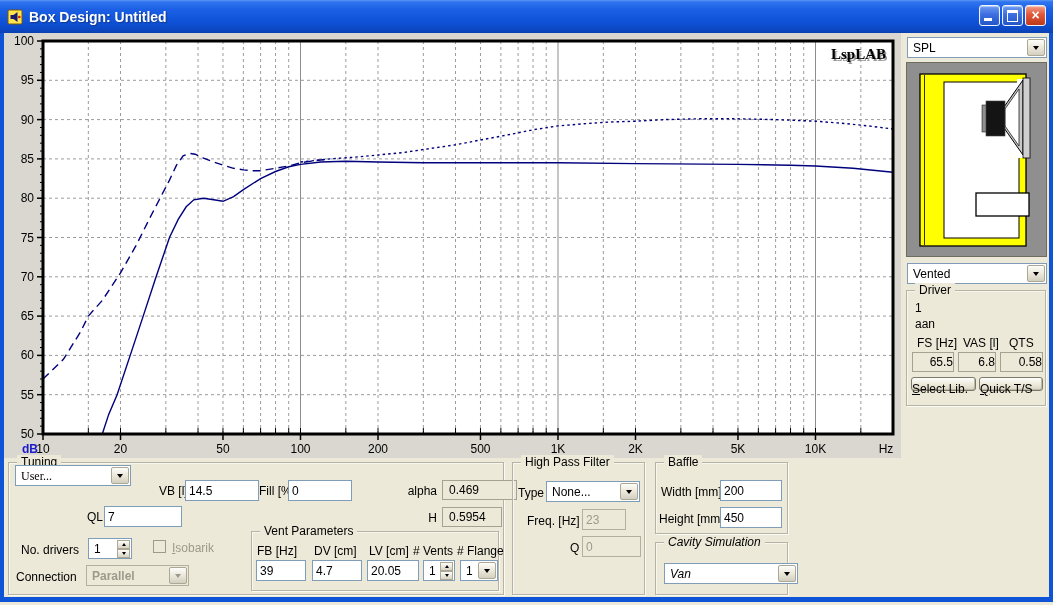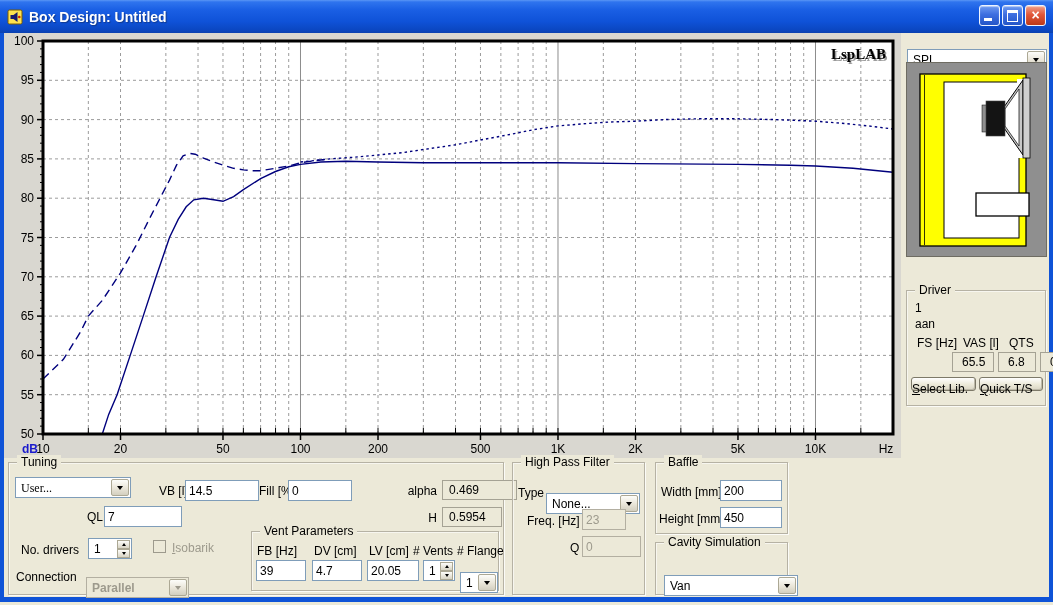--- a/index.html
+++ b/index.html
@@ -30,22 +30,22 @@
   .lbl{position:absolute;white-space:nowrap;line-height:14px;}
   .lbl.dis{color:#9d9a8d;}
   .groupbox{position:absolute;border:1px solid #b6b2a4;box-sizing:border-box;
     box-shadow:1px 1px 0 rgba(255,255,255,.8), inset 1px 1px 0 rgba(255,255,255,.6);}
   .gb-caption{position:absolute;top:-8px;left:8px;background:#ece9d8;padding:0 4px;line-height:14px;white-space:nowrap;}
   .xp-edit{position:absolute;box-sizing:border-box;height:21px;border:1px solid #7f9db9;background:#fff;
     font:12px "Liberation Sans",sans-serif;padding:0 0 0 3px;color:#000;outline:none;}
   .xp-edit.dis{background:#ece9d8;color:#9d9a8d;border-color:#b3afa1;}
   .ro-box{position:absolute;box-sizing:border-box;height:20px;border:1px solid #a5a294;background:#ece9d8;
     padding:2px 0 0 6px;}
-  .drv-box{text-align:left;padding-left:9px;margin-left:40px;}
-  .combo{position:absolute;box-sizing:border-box;height:21px;border:1px solid #7f9db9;background:#fff;margin-top:12px;}
+  .drv-box{text-align:right;padding-left:9px;}
+  .combo{position:absolute;box-sizing:border-box;height:21px;border:1px solid #7f9db9;background:#fff;}
   .combo .val{position:absolute;left:5px;top:3px;right:19px;overflow:hidden;white-space:nowrap;}
   .combo .cbtn{position:absolute;right:1px;top:1px;bottom:1px;width:16px;border:1px solid #aca894;border-radius:2px;
     background:linear-gradient(180deg,#fdfdfa 0%,#e9e5d8 55%,#d3cfc0 100%);
     display:flex;align-items:center;justify-content:center;}
   .tri-d{width:0;height:0;border:3.5px solid transparent;border-top:4.5px solid #000;margin-top:4px;}
   .combo.dis{background:#ece9d8;border-color:#b3afa1;font-weight:bold;}
   .combo.dis .val{color:#9d9a8d;}
   .combo.dis .tri-d{border-top-color:#9d9a8d;}
   .spin{position:absolute;box-sizing:border-box;height:21px;border:1px solid #7f9db9;background:#fff;}
   .spin .val{position:absolute;left:5px;top:3px;}
@@ -274,20 +274,26 @@
       <rect x="110" y="16" width="9" height="79" fill="#ffffff"></rect>
       <polygon points="116,17 97,44 97,65 116,92" fill="#c8c8c8" stroke="#000" stroke-width="1"></polygon>
       <polygon points="112,26 98,46 98,63 112,83" fill="#ffffff" stroke="#000" stroke-width="0.7"></polygon>
       <rect x="75" y="42" width="5" height="27" fill="#8f8f8f" stroke="#000" stroke-width="0.5"></rect>
       <rect x="79" y="38" width="19" height="35" fill="#141414" stroke="#444" stroke-width="0.6"></rect>
       <rect x="116" y="15" width="7" height="80" fill="#cfcfcf" stroke="#000" stroke-width="0.8"></rect>
       <rect x="69" y="130" width="53" height="23" fill="#ffffff" stroke="#000" stroke-width="1.3"></rect>
     </svg>
   </div>
 
+  <div class="combo" style="left:907px;top:263px;width:140px;">
+    <span class="val">Vented</span>
+    <span class="cbtn">
+        <span class="tri-d"></span>
+      </span>
+  </div>
 
   <div class="groupbox" style="left:906px;top:290px;width:140px;height:116px;">
     <span class="gb-caption">Driver</span>
     <span class="lbl" style="left:8px;top:10px;">1</span>
     <span class="lbl" style="left:8px;top:26px;">aan</span>
     <span class="lbl" style="left:10px;top:45px;">FS [Hz]</span>
     <span class="lbl" style="left:56px;top:45px;">VAS [l]</span>
     <span class="lbl" style="left:102px;top:45px;">QTS</span>
     <div class="ro-box drv-box" style="left:5px;top:61px;width:42px;">65.5</div>
     <div class="ro-box drv-box" style="left:51px;top:61px;width:38px;">6.8</div>
@@ -391,21 +397,21 @@
   </div>
 
   <div class="groupbox" style="left:655px;top:462px;width:133px;height:72px;">
     <span class="gb-caption">Baffle</span>
     <span class="lbl" style="left:5px;top:22px;">Width [mm]</span>
     <input class="xp-edit" style="left: 64px; top: 17px; width: 62px;" value="200">
     <span class="lbl" style="left:3px;top:49px;">Height [mm]</span>
     <input class="xp-edit" style="left: 64px; top: 44px; width: 62px;" value="450">
   </div>
 
-  <div class="groupbox" style="left:655px;top:542px;width:133px;height:53px;">
+  <div class="groupbox" style="left:655px;top:542px;width:133px;height:53px;font-style:italic;">
     <span class="gb-caption">Cavity Simulation</span>
     <div class="combo" style="left:8px;top:20px;width:134px;">
       <span class="val">Van</span>
       <span class="cbtn">
           <span class="tri-d"></span>
         </span>
     </div>
   </div>
 
 </div>

